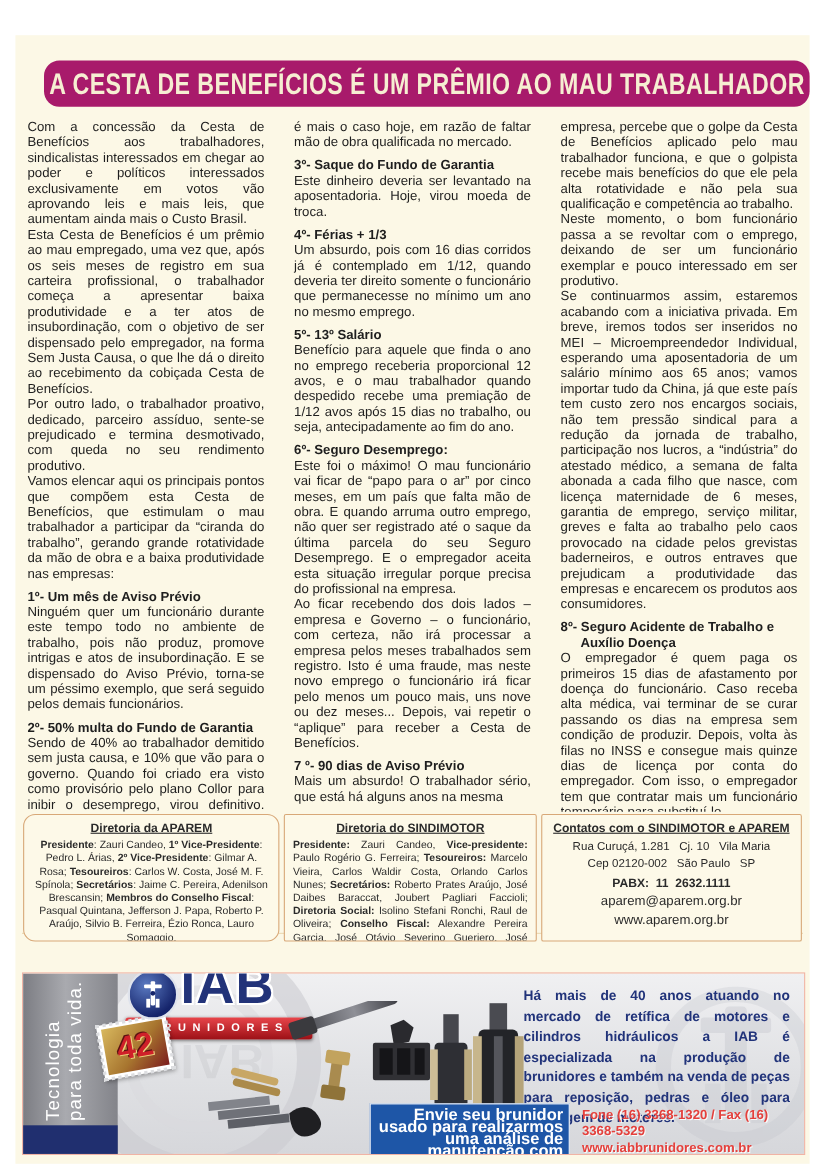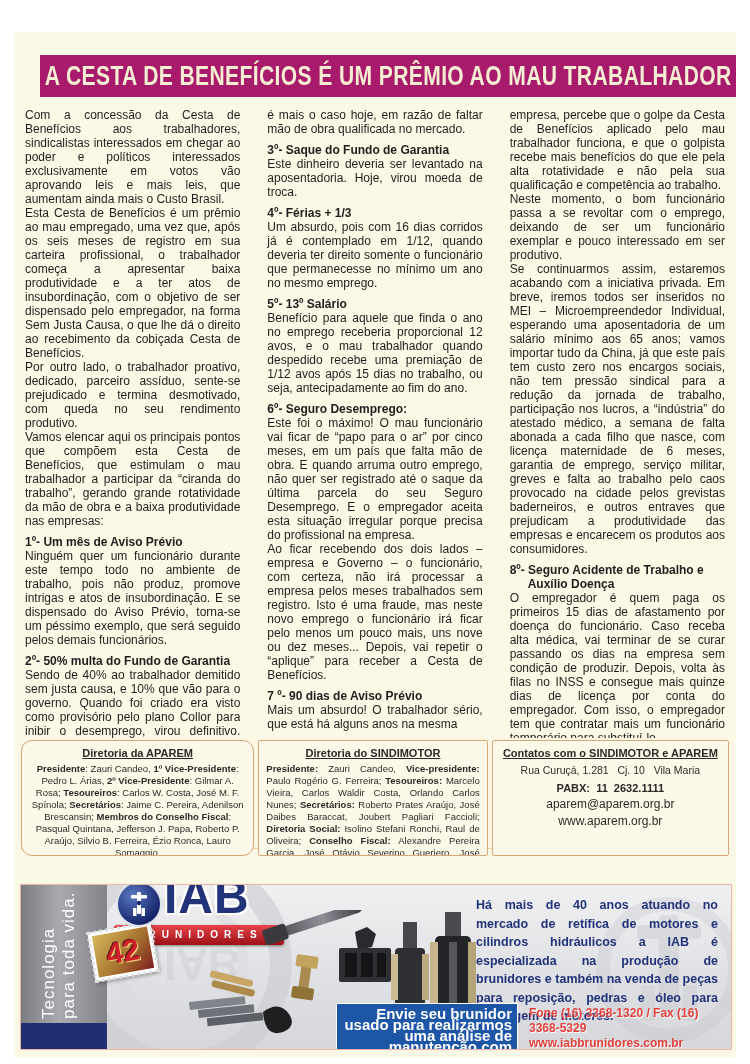--- a/index.html
+++ b/index.html
@@ -2,21 +2,21 @@
 <html lang="pt"><head>
 <meta charset="utf-8">
 <style>
   html,body{margin:0;padding:0;background:#ffffff;}
   .sheet{position:relative;width:750px;height:1064px;background:#ffffff;overflow:hidden;
          font-family:"Liberation Sans",sans-serif;color:#1e1e1e;}
   .page{position:absolute;left:14px;top:32px;width:722px;height:1026px;background:#fcf8e6;}
 
   
   .banner{position:absolute;left:26px;top:23px;right:0;height:42px;background:#a81a6b;
-          display:flex;align-items:center;justify-content:center;overflow:hidden;}
+          display:flex;align-items:center;justify-content:center;overflow:hidden;border-radius:14px;}
   .banner span{color:#f6eed2;font-weight:bold;font-size:27px;white-space:nowrap;
                transform:scaleX(0.78);letter-spacing:0.5px;}
 
   
   .cols{position:absolute;left:11px;top:76px;width:700px;height:630px;display:flex;gap:27px;}
   .col{width:226px;height:100%;overflow:hidden;text-align:justify;font-size:12px;line-height:14px;}
   .col p{margin:0;}
   .col h4{margin:7px 0 0 0;font-size:12px;line-height:14px;text-align:left;}
   .col h4.hang{padding-left:18px;text-indent:-18px;}
 
@@ -125,20 +125,21 @@
         <div class="box-title">Diretoria da APAREM</div>
         <div class="box-body"><b>Presidente</b><span>: Zauri Candeo, </span><b>1º Vice-Presidente</b><span>: Pedro L. Árias, </span><b>2º Vice-Presidente</b><span>: Gilmar A. Rosa; </span><b>Tesoureiros</b><span>: Carlos W. Costa, José M. F. Spínola; </span><b>Secretários</b><span>: Jaime C. Pereira, Adenilson Brescansin; </span><b>Membros do Conselho Fiscal</b><span>: Pasqual Quintana, Jefferson J. Papa, Roberto P. Araújo, Silvio B. Ferreira, Ézio Ronca, Lauro Somaggio.</span></div>
       </div>
       <div class="box box-sind">
         <div class="box-title">Diretoria do SINDIMOTOR</div>
         <div class="box-body"><b>Presidente:</b><span> Zauri Candeo, </span><b>Vice-presidente:</b><span> Paulo Rogério G. Ferreira; </span><b>Tesoureiros:</b><span> Marcelo Vieira, Carlos Waldir Costa, Orlando Carlos Nunes; </span><b>Secretários:</b><span> Roberto Prates Araújo, José Daibes Baraccat, Joubert Pagliari Faccioli; </span><b>Diretoria Social:</b><span> Isolino Stefani Ronchi, Raul de Oliveira; </span><b>Conselho Fiscal:</b><span> Alexandre Pereira Garcia, José Otávio Severino Gueriero, José Fernandes, Ezaú Campos Filho, Bruno Sales Zabini e José Luiz Bilachi</span></div>
       </div>
       <div class="box box-contact">
         <div class="box-title">Contatos com o SINDIMOTOR e APAREM</div>
         <div class="addr">Rua Curuçá, 1.281&nbsp;&nbsp; Cj. 10&nbsp;&nbsp; Vila Maria</div>
+        <div class="addr">Cep 02120-002&nbsp;&nbsp; São Paulo&nbsp;&nbsp; SP</div>
         <div class="pabx">PABX:&nbsp; 11&nbsp; 2632.1111</div>
         <div class="mail">aparem@aparem.org.br</div>
         <div class="mail">www.aparem.org.br</div>
       </div>
     </div>
 
     <div class="ad">
 
       <svg class="ad-deco" viewBox="0 0 710 164" aria-hidden="true">
         <circle cx="160" cy="78" r="100" fill="none" stroke="#cbccd1" stroke-width="22" opacity="0.6"></circle>

